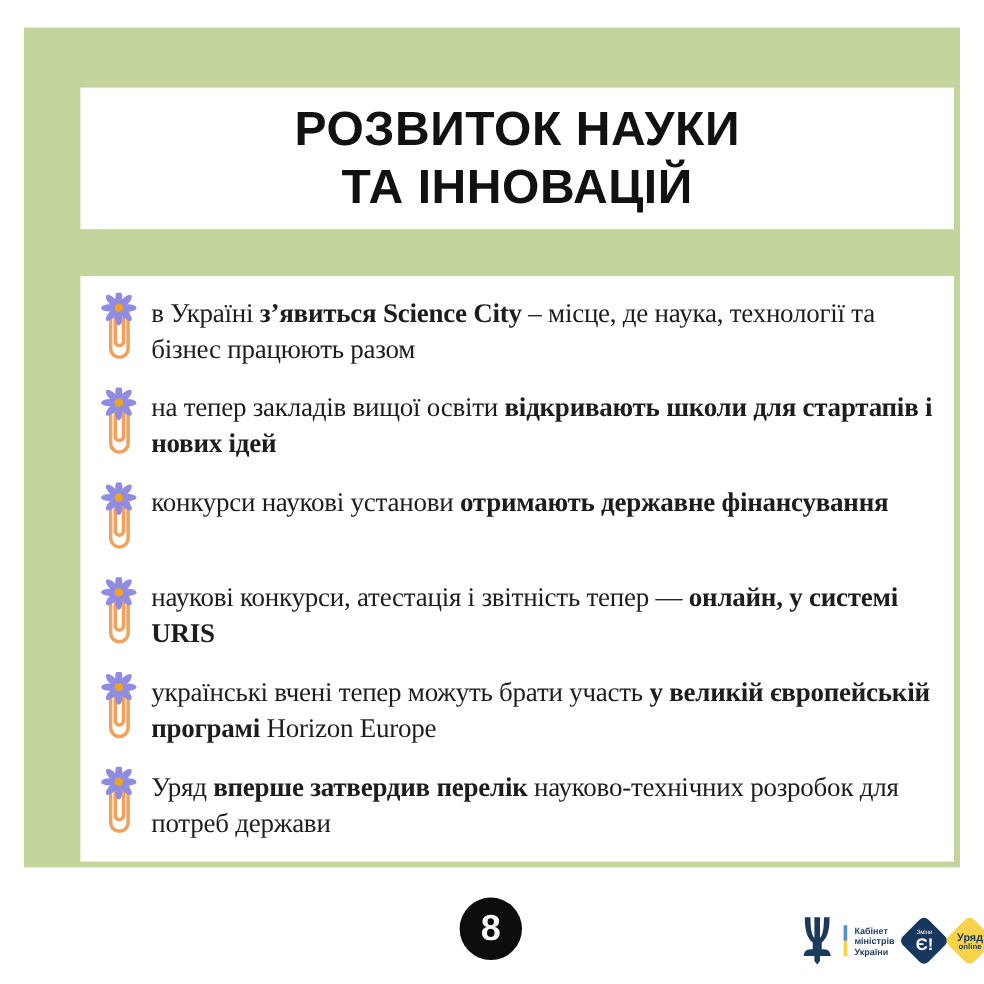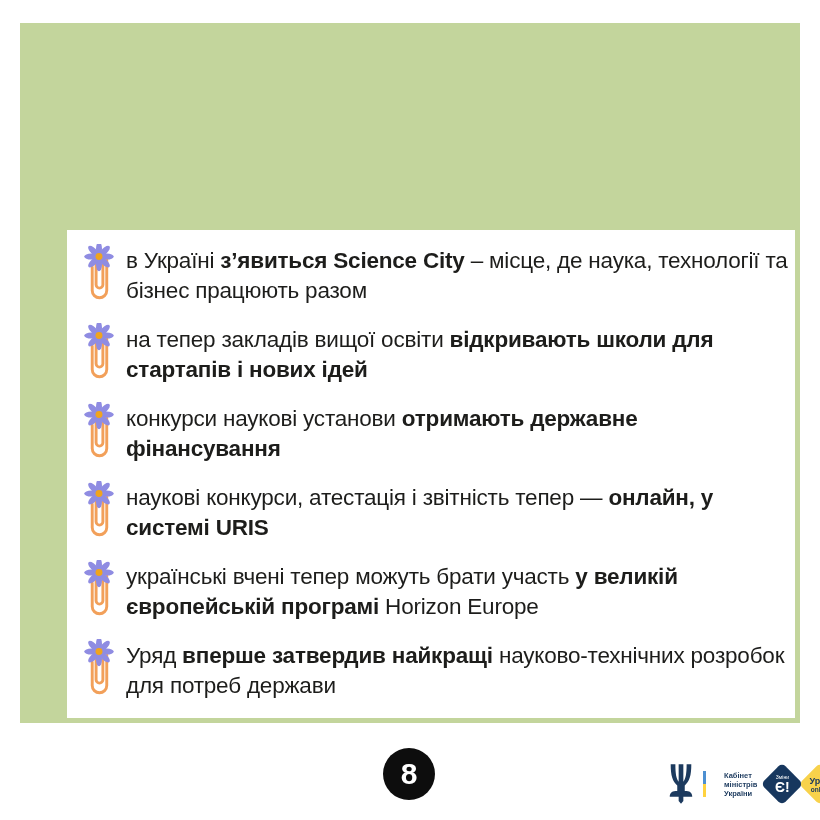--- a/index.html
+++ b/index.html
@@ -20,20 +20,21 @@
   .title-line {
     font-size: 40px; font-weight: bold; color: #111111;
     line-height: 48px; letter-spacing: 0.5px; text-align: center;
   }
 
   .content-box {
     position: absolute; left: 47px; top: 207px; width: 728px; height: 488px;
     background: #ffffff;
     box-sizing: border-box;
     padding: 16px 4px 0 14px;
+    font-family: Liberation Serif, serif;
   }
   .bullet-list { display: flex; flex-direction: column; gap: 19px; }
   .bullet { display: flex; flex-direction: row; align-items: flex-start; }
   .bullet-icon { flex: 0 0 36px; width: 36px; height: 62px; margin-right: 9px; margin-top: -2px; }
   .bullet-text {
     margin: 0; font-size: 22.5px; line-height: 30px; color: #1d1d1b;
     letter-spacing: -0.2px;
   }
   .bullet-text .bold { font-weight: bold; }
 
@@ -48,21 +49,21 @@
 
   .logo-row {
     position: absolute; left: 666px; top: 40px;
     display: flex; flex-direction: row; align-items: center;
   }
   .tryzub { width: 30px; height: 42px; }
   .flag-bar { width: 3px; height: 26px; margin-left: 7px; }
   .flag-bar .blue { width: 3px; height: 13px; background: #4d8fd1; }
   .flag-bar .yellow { width: 3px; height: 13px; background: #ffd23f; }
   .cabinet-label {
-    margin-left: 18px; color: #1c3a5e; font-size: 7.5px; line-height: 9px;
+    margin-left: 6px; color: #1c3a5e; font-size: 7.5px; line-height: 9px;
     font-weight: bold; white-space: pre-line;
   }
   .diamond {
     width: 42px; height: 42px; display: flex; align-items: center; justify-content: center;
     position: relative;
   }
   .diamond-shape {
     position: absolute; left: 6px; top: 6px; width: 30px; height: 30px;
     transform: rotate(45deg); border-radius: 5px;
   }
@@ -76,20 +77,24 @@
   .diamond.yellow .diamond-top { color: #17375e; font-size: 9px; line-height: 10px; font-weight: bold; }
   .diamond.yellow .diamond-main { color: #17375e; font-size: 6.5px; line-height: 7px; font-weight: bold; }
 </style>
 </head>
 <body>
 
 <div class="page">
 
   <div class="green-panel">
 
+    <div class="title-box">
+      <div class="title-line">РОЗВИТОК НАУКИ</div>
+      <div class="title-line">ТА ІННОВАЦІЙ</div>
+    </div>
 
     <div class="content-box">
       <div class="bullet-list">
   <div class="bullet">
     <svg class="bullet-icon" viewBox="0 0 36 64" xmlns="http://www.w3.org/2000/svg">
       <path d="M11 24 L11 48 A7.5 7.5 0 0 0 26 48 L26 16 A5.5 5.5 0 0 0 15 16 L15 42 A3.5 3.5 0 0 0 22 42 L22 22" fill="none" stroke="#f2a05a" stroke-width="3" stroke-linecap="round"></path>
       <g>
         <ellipse cx="18" cy="5" rx="3.1" ry="7.2" fill="#8f8ce2" transform="rotate(0 18 13)"></ellipse>
         <ellipse cx="18" cy="5" rx="3.1" ry="7.2" fill="#8f8ce2" transform="rotate(45 18 13)"></ellipse>
         <ellipse cx="18" cy="5" rx="3.1" ry="7.2" fill="#8f8ce2" transform="rotate(90 18 13)"></ellipse>
@@ -184,21 +189,21 @@
         <ellipse cx="18" cy="5" rx="3.1" ry="7.2" fill="#8f8ce2" transform="rotate(45 18 13)"></ellipse>
         <ellipse cx="18" cy="5" rx="3.1" ry="7.2" fill="#8f8ce2" transform="rotate(90 18 13)"></ellipse>
         <ellipse cx="18" cy="5" rx="3.1" ry="7.2" fill="#8f8ce2" transform="rotate(135 18 13)"></ellipse>
         <ellipse cx="18" cy="5" rx="3.1" ry="7.2" fill="#8f8ce2" transform="rotate(180 18 13)"></ellipse>
         <ellipse cx="18" cy="5" rx="3.1" ry="7.2" fill="#8f8ce2" transform="rotate(225 18 13)"></ellipse>
         <ellipse cx="18" cy="5" rx="3.1" ry="7.2" fill="#8f8ce2" transform="rotate(270 18 13)"></ellipse>
         <ellipse cx="18" cy="5" rx="3.1" ry="7.2" fill="#8f8ce2" transform="rotate(315 18 13)"></ellipse>
         <circle cx="18" cy="13" r="3.6" fill="#f0a41e"></circle>
       </g>
     </svg>
-    <p class="bullet-text"><span>Уряд </span><span class="bold">вперше затвердив найкращі</span><span> науково-технічних розробок для потреб держави</span></p>
+    <p class="bullet-text"><span>Уряд </span><span class="bold">вперше затвердив перелік</span><span> науково-технічних розробок для потреб держави</span></p>
   </div>
 </div>
     </div>
 
   </div>
 
   <div class="footer">
 
     <div class="page-number-circle">
       <span class="page-number">8</span>

